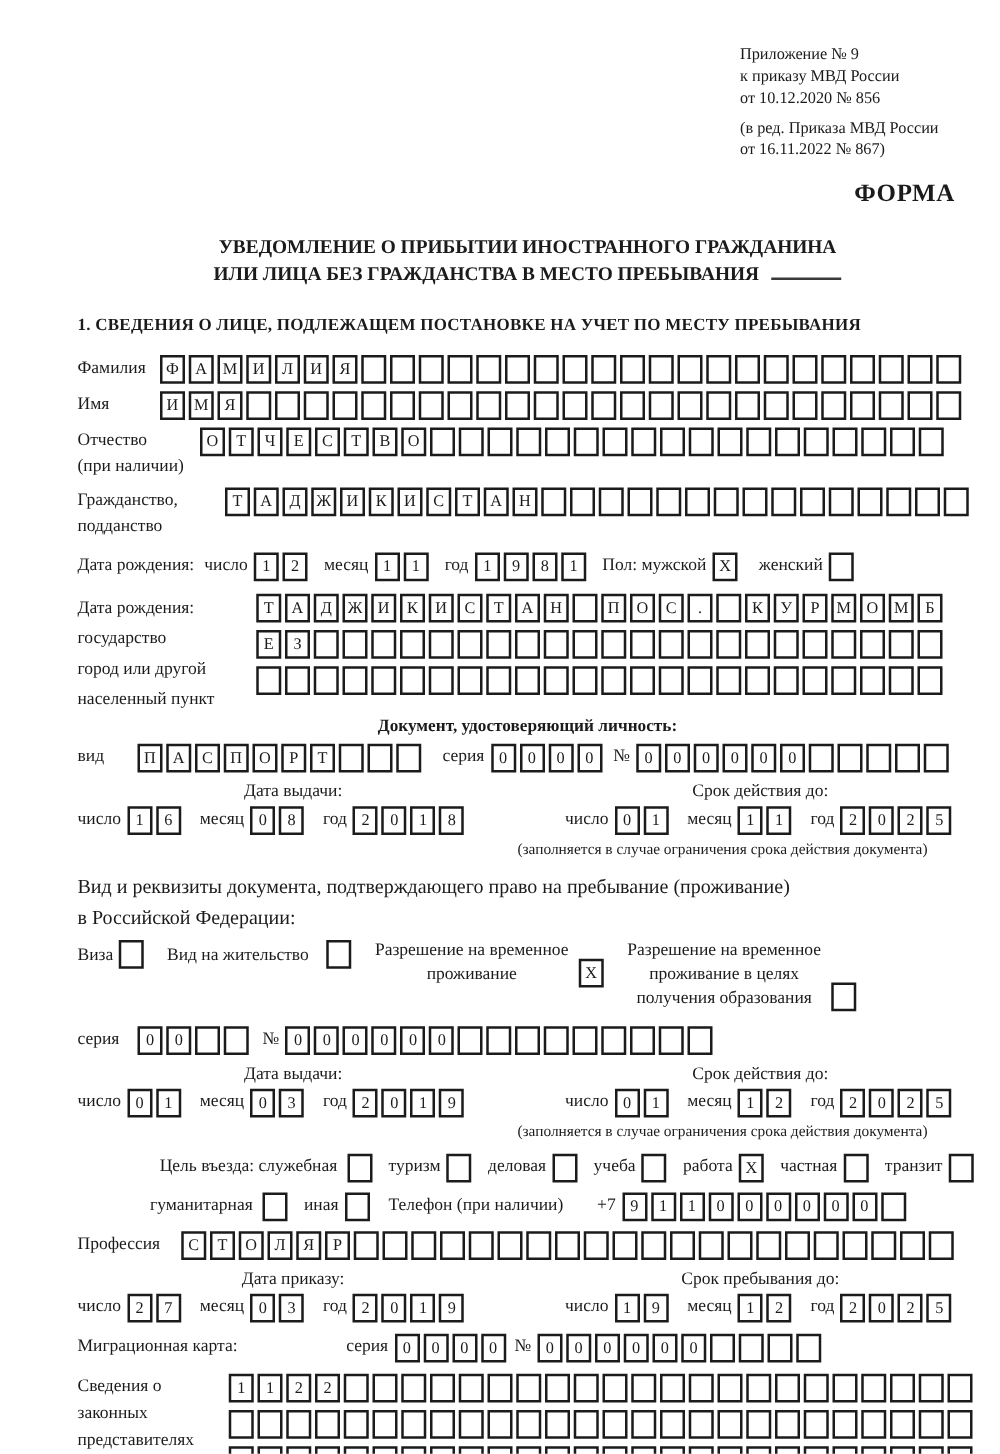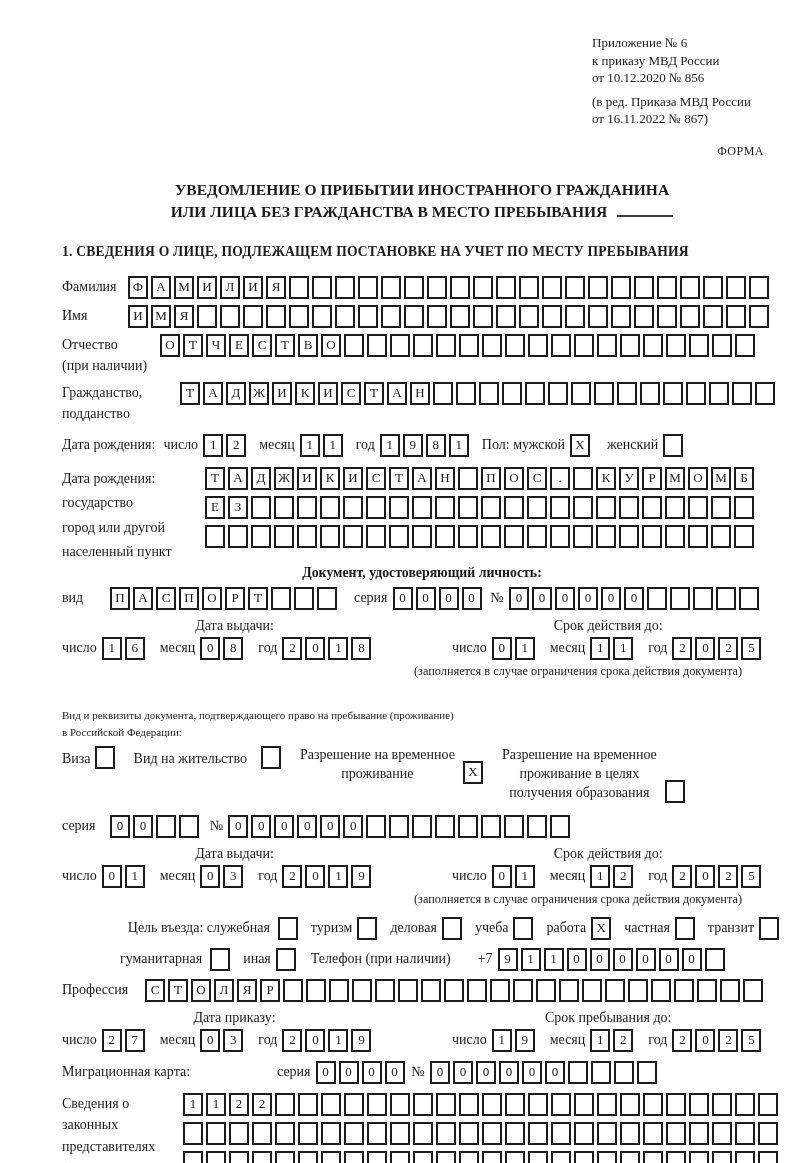--- a/index.html
+++ b/index.html
@@ -5,21 +5,21 @@
   html,body{margin:0;padding:0;}
   body{
     width:800px;height:1163px;overflow:hidden;background:#fff;color:#1b1b1b;
     font-family:"Liberation Serif","DejaVu Serif",serif;font-size:14px;
   }
   .page{padding:34px 18px 0 62px;box-sizing:border-box;width:800px;}
   
   .hdr-wrap{display:flex;justify-content:flex-end;}
   .hdr{width:190px;font-size:13px;line-height:1.35;}
   .hdr .amend{margin-top:6px;}
-  .forma{text-align:right;font-weight:normal;font-size:12px;margin-top:16px;padding-right:18px;letter-spacing:.5px;}
+  .forma{text-align:right;font-weight:bold;font-size:20px;margin-top:16px;padding-right:18px;letter-spacing:.5px;}
   
   .title{Text-align:center;text-align:center;font-weight:bold;font-size:15.5px;line-height:1.45;margin-top:20px;}
   .blank-line{display:inline-block;width:56px;height:2px;background:#3a3a3a;margin-left:10px;vertical-align:baseline;}
   .sec-heading{font-weight:bold;font-size:13.6px;margin-top:20px;letter-spacing:.2px;}
   
   .row{display:flex;align-items:center;margin-top:6px;white-space:nowrap;}
   .row.top{align-items:flex-start;}
   .cells{display:inline-flex;flex-wrap:nowrap;}
   .cell{
     box-sizing:border-box;width:20px;height:23px;margin-right:3px;border:2px solid #1b1b1b;
@@ -39,36 +39,36 @@
   .center-head{text-align:center;font-weight:bold;font-size:13.8px;margin-top:8px;}
   
   .twocol{display:flex;margin-top:8px;gap:21px;}
   .colL{width:345px;flex:0 0 345px;}
   .colR{margin-left:24px;}
   .colhead{text-align:center;font-size:14px;margin-bottom:3px;}
   .daterow{display:flex;align-items:center;white-space:nowrap;}
   .daterow .dlbl{margin:0 5px 0 0;}
   .daterow .grp{margin-left:12px;}
   .note-right{text-align:right;font-size:12.3px;margin-top:4px;padding-right:40px;}
-  .plain{margin-top:28px;line-height:1.6;font-size:11px;}
+  .plain{margin-top:10px;line-height:1.6;font-size:16px;}
   
   .chk-row{display:flex;align-items:flex-start;margin-top:4px;}
   .chk-item{display:flex;align-items:flex-end;margin-right:16px;}
   .chk-item .txt{line-height:1.35;}
   .chk-item .txt.c{text-align:center;}
   .chk-item .cells{margin-left:8px;}
 </style>
 </head>
 <body>
 
 <div class="page">
 
   <div class="hdr-wrap">
     <div class="hdr">
-      <div>Приложение № 6</div>
+      <div>Приложение № 9</div>
       <div>к приказу МВД России</div>
       <div>от 10.12.2020 № 856</div>
       <div class="amend">
         <div>(в ред. Приказа МВД России</div>
         <div>от 16.11.2022 № 867)</div>
       </div>
     </div>
   </div>
 
   <div class="forma">ФОРМА</div>

